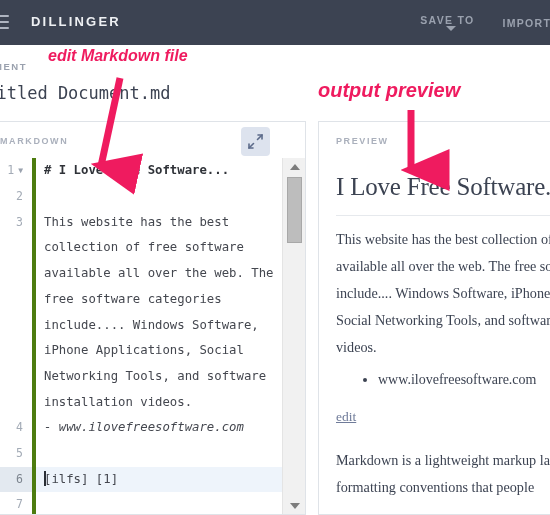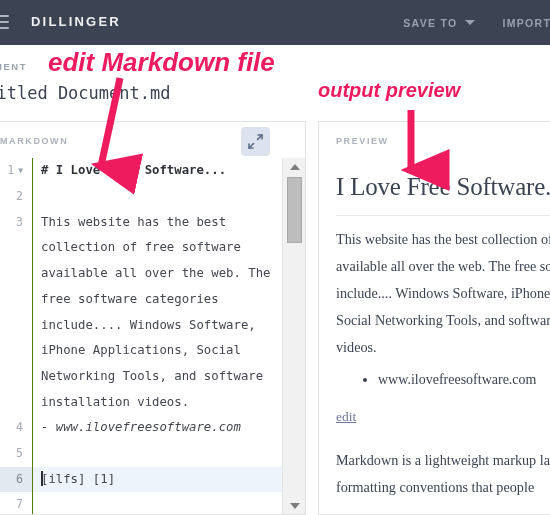--- a/index.html
+++ b/index.html
@@ -24,21 +24,21 @@
   }
   .hamburger span{ display:block; height:2px; width:18px; background:#aeb4c0; border-radius:1px; }
   .brand{
     position:absolute; left:31px; top:14px;
     color:#eef0f3; font-size:13px; font-weight:bold;
     letter-spacing:2.2px;
   }
   .nav-right{ position:absolute; right:0; top:0; height:45px; display:flex; align-items:center; }
   .nav-item{
     color:#9aa1ae; font-size:10.5px; font-weight:bold; letter-spacing:1.3px;
-    display:flex; align-items:center; white-space:nowrap;
+    display:flex; align-items:center; white-space:nowrap;flex-direction:column;
   }
   .nav-item.save{ margin-right:28px; }
   .caret{
     display:inline-block; margin-left:7px;
     width:0; height:0;
     border-left:5px solid transparent; border-right:5px solid transparent;
     border-top:5px solid #9aa1ae;
   }
   .nav-item.import{ margin-right:-22px; }
 
@@ -101,21 +101,21 @@
     color:#a3abb6; font-size:11.5px;
     user-select:none;
     display:flex; align-items:flex-start; justify-content:flex-end;
     line-height:25.7px;
   }
   .code-line.active .gutter{ color:#7d858f; background:#e3e9f0; }
   .fold{ color:#9aa2ae; font-size:8px; margin-left:4px; line-height:26px; }
   .code-text{
     flex:1; padding-left:8px;
     color:#44474f; white-space:pre-wrap; word-break:break-word;
-    border-left:1px solid #4d7c0f;
+    border-left:4px solid #4d7c0f;
   }
   .code-text.h1{ color:#2f3238; font-weight:bold; }
   .code-text.ital{ font-style:italic; color:#44474f; }
   .cursor{
     display:inline-block; width:1.5px; height:15px; background:#2b2f36;
     vertical-align:-3px; margin-right:-1.5px;
   }
 
   
   .vscroll{
@@ -168,21 +168,21 @@
     position:absolute;
     font-family:"Liberation Sans", sans-serif;
     font-weight:bold; font-style:italic;
     color:#ef1b5f; white-space:nowrap;
     -webkit-text-stroke:4px #ffffff;
     paint-order:stroke fill;
     text-shadow:
       0 0 3px #fff, 0 0 3px #fff, 0 0 3px #fff,
       2px 2px 0 #fff, -2px 2px 0 #fff, 2px -2px 0 #fff, -2px -2px 0 #fff;
   }
-  .anno-edit{ left:48px; top:47px; font-size:26px;text-align:center; }
+  .anno-edit{ left:48px; top:47px; font-size:16px;text-align:center; }
   .anno-out{ left:318px; top:79px; font-size:20px; }
   .anno-svg{ position:absolute; left:0; top:0; width:550px; height:515px; pointer-events:none; }
 </style>
 </head>
 <body>
 
 <div id="app">
 
   <div class="navbar">
     <div class="hamburger">

